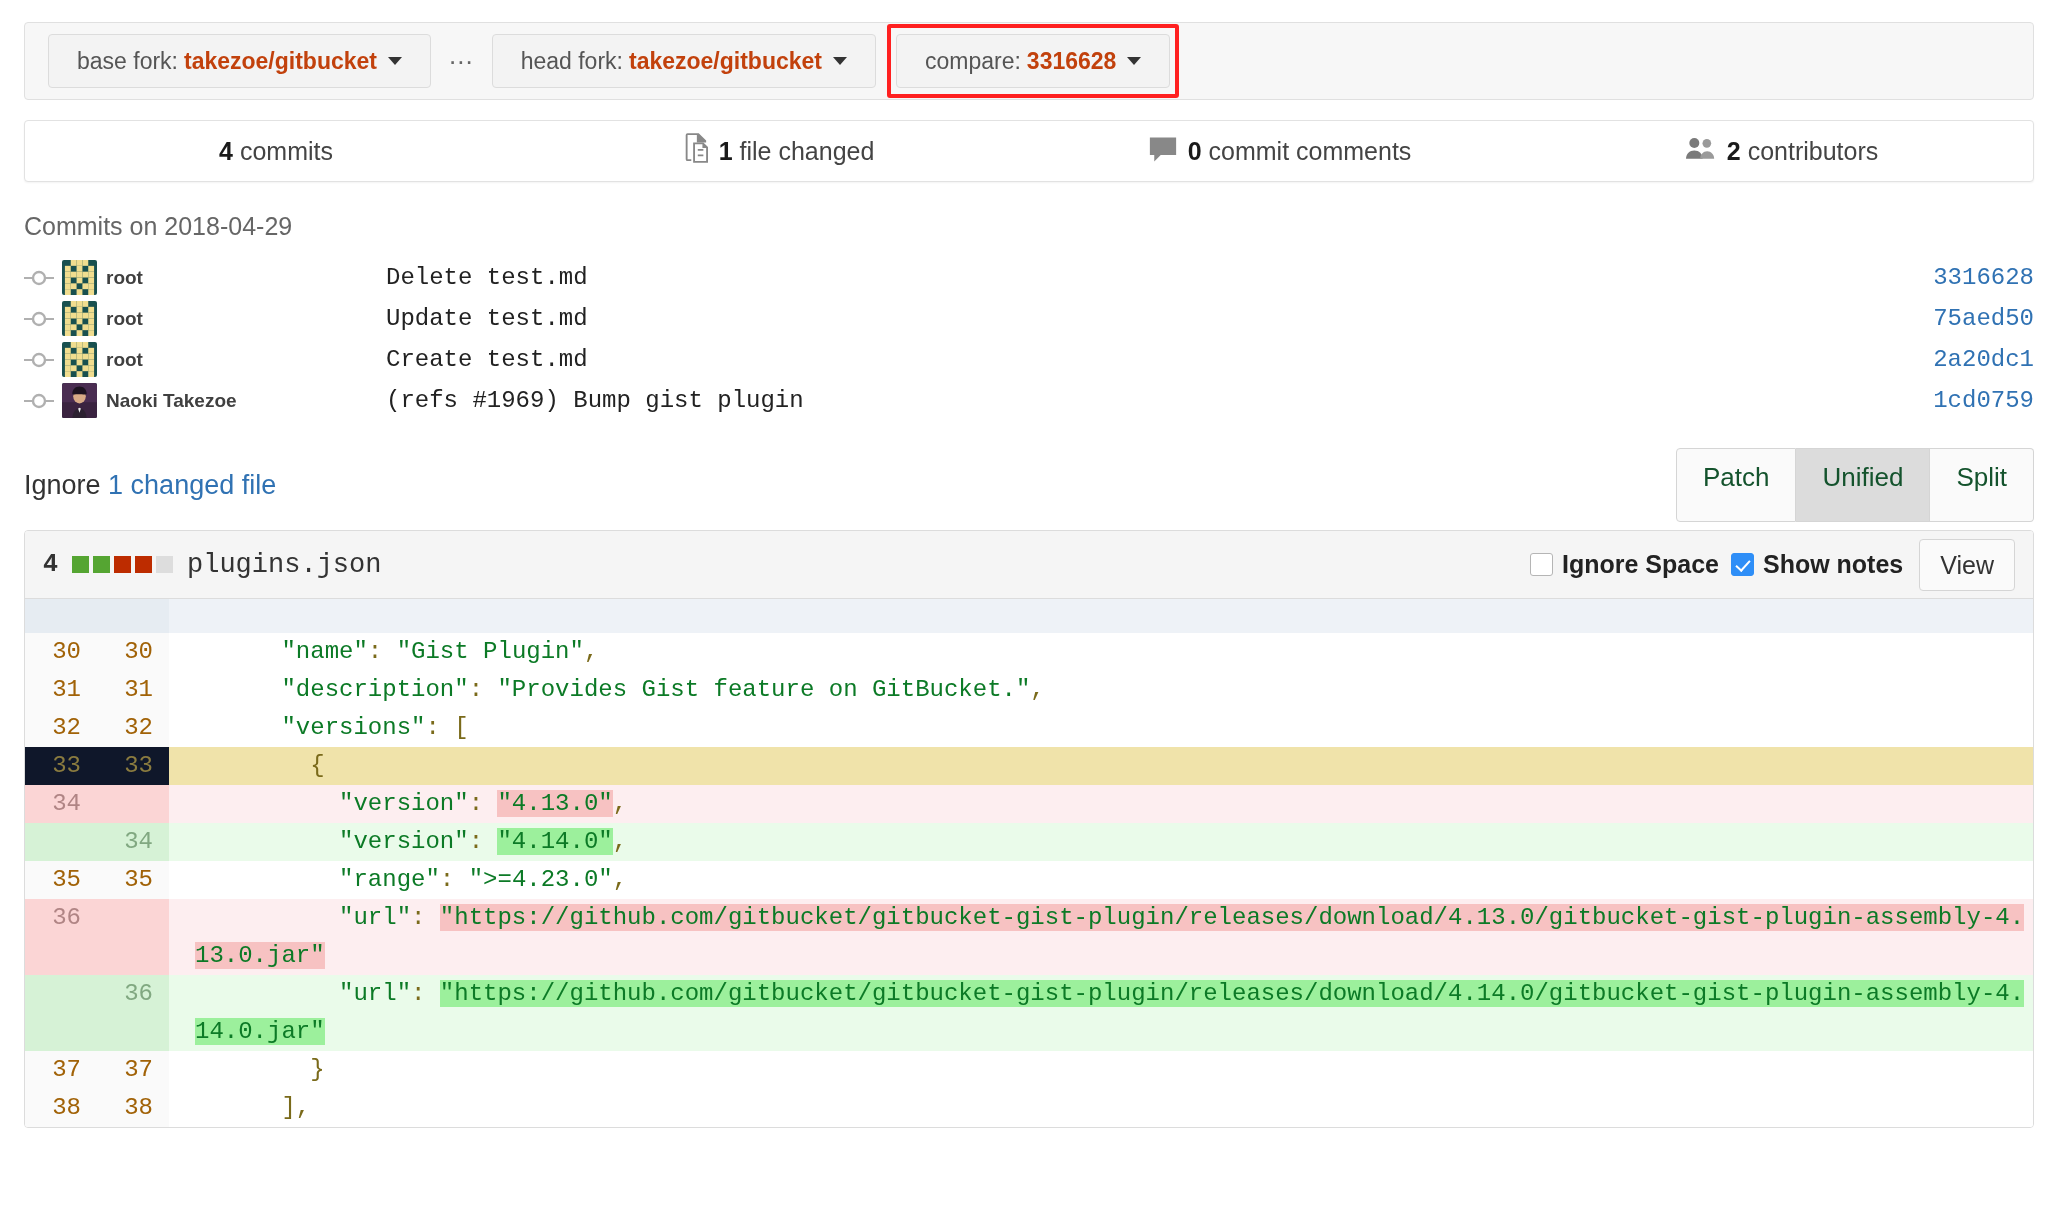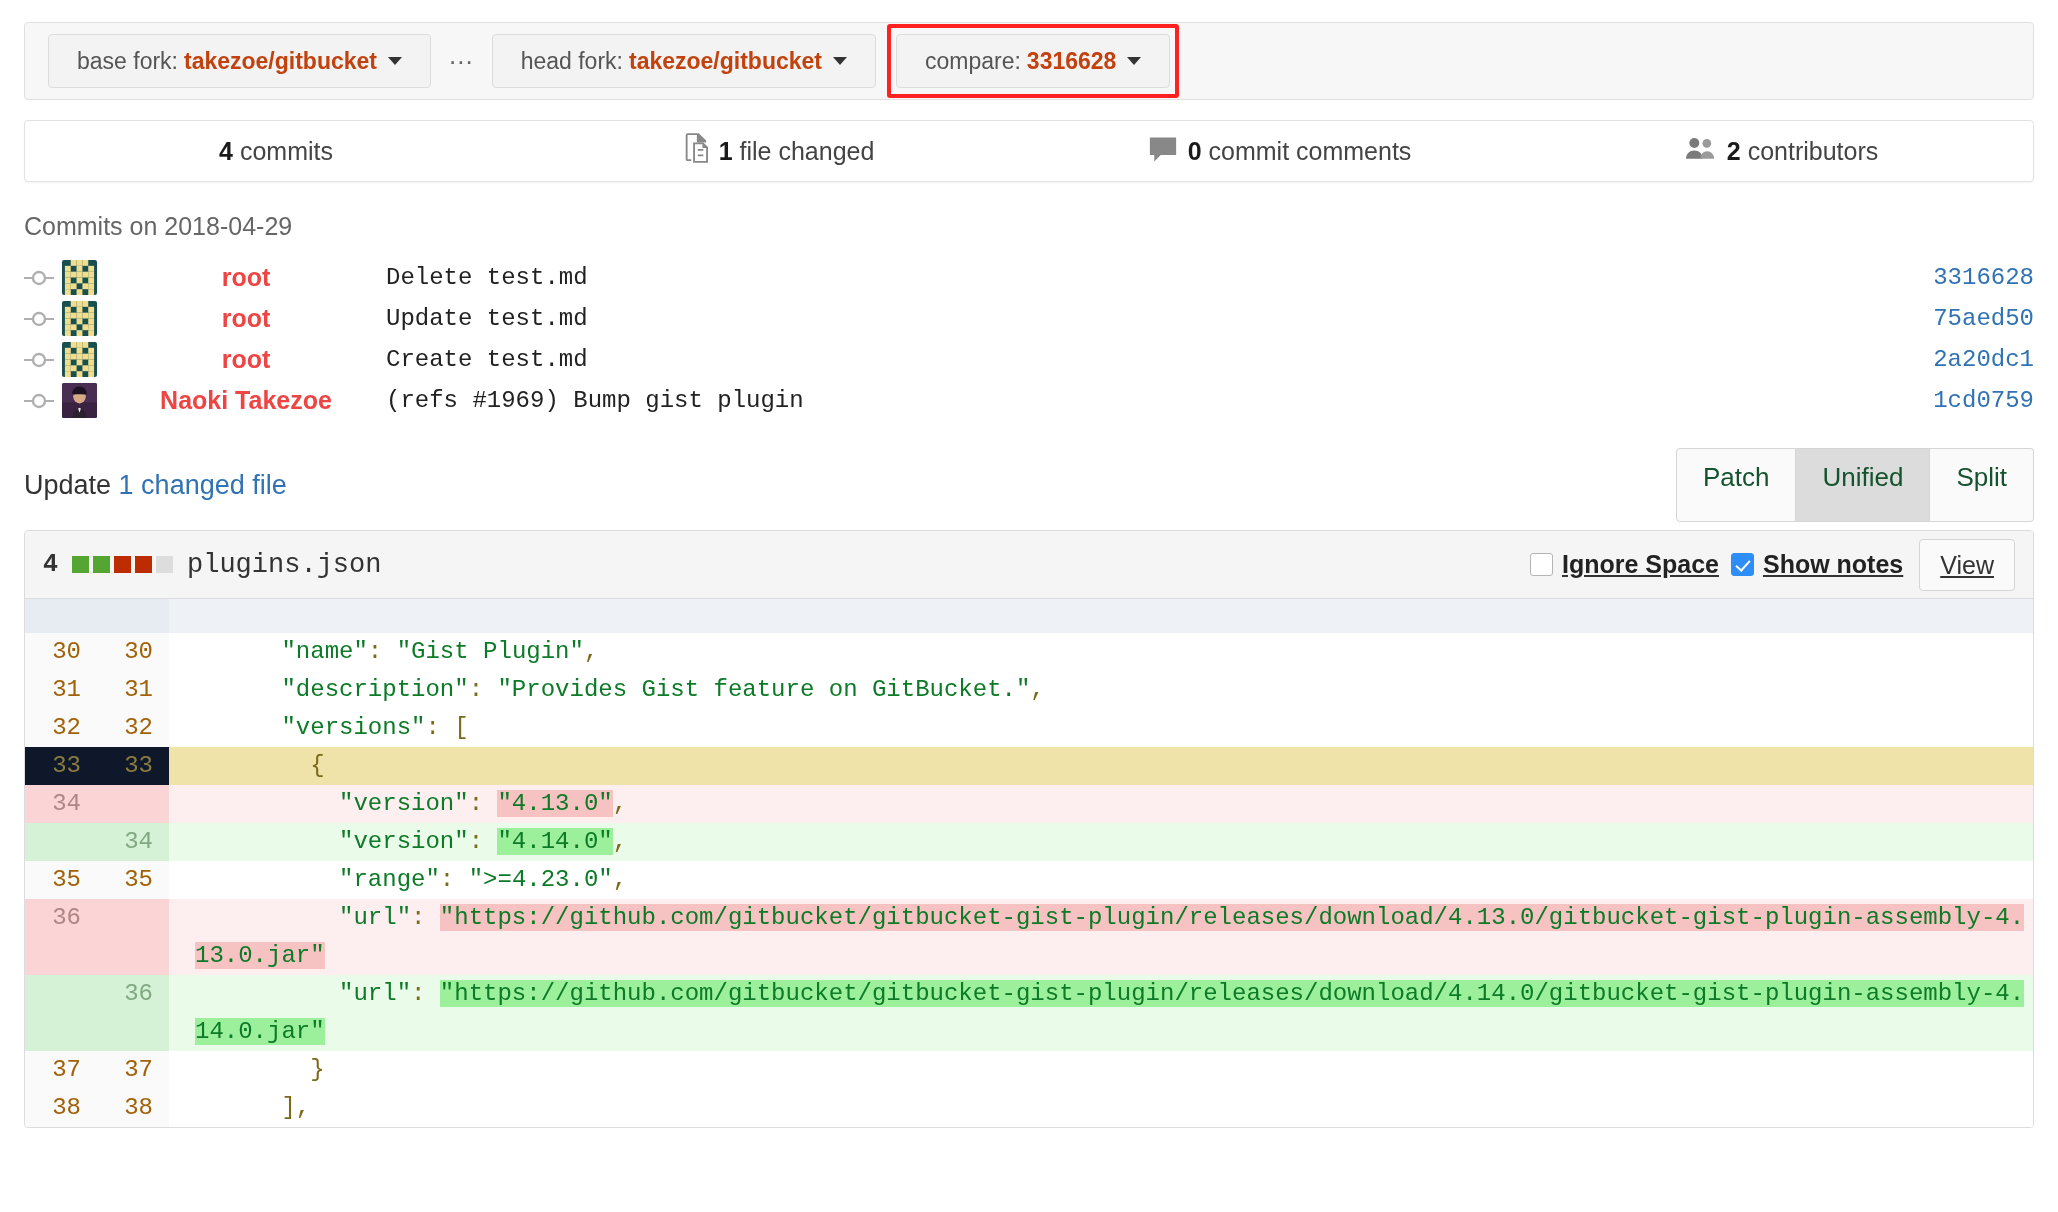--- a/index.html
+++ b/index.html
@@ -97,28 +97,27 @@
   .commit-dot { width: 38px; flex: none; display:flex; align-items:center; }
   .avatar {
     width: 35px; height: 35px;
     flex: none;
     margin-right: 9px;
     border-radius: 2px;
     overflow: hidden;
     background: #18504f;
   }
   .commit-author {
-    font-size: 25px;
+    font-size: 19px;
     font-weight: bold;
-    color: #ef4444;
+    color: #404040;
     width: 280px;
     flex: none;
     white-space: nowrap;
     cursor: pointer;
-    text-align: center;
   }
   .commit-msg {
     font-family: "Liberation Mono", monospace;
     font-size: 24px;
     color: #222;
     flex: 1;
     white-space: nowrap;
     cursor: pointer;
   }
   .commit-id {
@@ -177,21 +176,21 @@
   .sq { width: 17px; height: 17px; }
   .sq.add { background: #55a532; }
   .sq.del { background: #bd2c00; }
   .sq.none { background: #dddddd; }
   .diff-filename {
     font-family: "Liberation Mono", monospace;
     font-size: 27px;
     color: #333;
     cursor: pointer;
   }
-  .diff-head-right { margin-left: auto; display: flex; align-items: center; gap: 12px; text-decoration: underline; }
+  .diff-head-right { margin-left: auto; display: flex; align-items: center; gap: 12px; }
   .chk-label { display: flex; align-items: center; gap: 9px; font-size: 25px; font-weight: bold; color: #222; cursor:pointer;}
   .chkbox {
     width: 23px; height: 23px;
     border: 1px solid #b5b5b5;
     border-radius: 3px;
     background: #fff;
     flex: none;
   }
   .chkbox.checked {
     background: #2e8ef7;
@@ -459,21 +458,21 @@
     <path d="M9.2 14.6 10 17l.8-2.4-.8-.5z" fill="#e8e8ea"></path>
   </svg></span>
         <span class="commit-author">Naoki Takezoe</span>
         <span class="commit-msg">(refs #1969) Bump gist plugin</span>
         <span class="commit-id">1cd0759</span>
       </div>
     </div>
 
   <div class="showing-row">
     <div class="showing-text">
-      <span>Update</span>
+      <span>Ignore</span>
       <a>1 changed file</a>
     </div>
     <div class="view-switch">
       <div class="view-btn">Patch</div>
       <div class="view-btn active">Unified</div>
       <div class="view-btn">Split</div>
     </div>
   </div>
 
   <div class="diff-panel">

